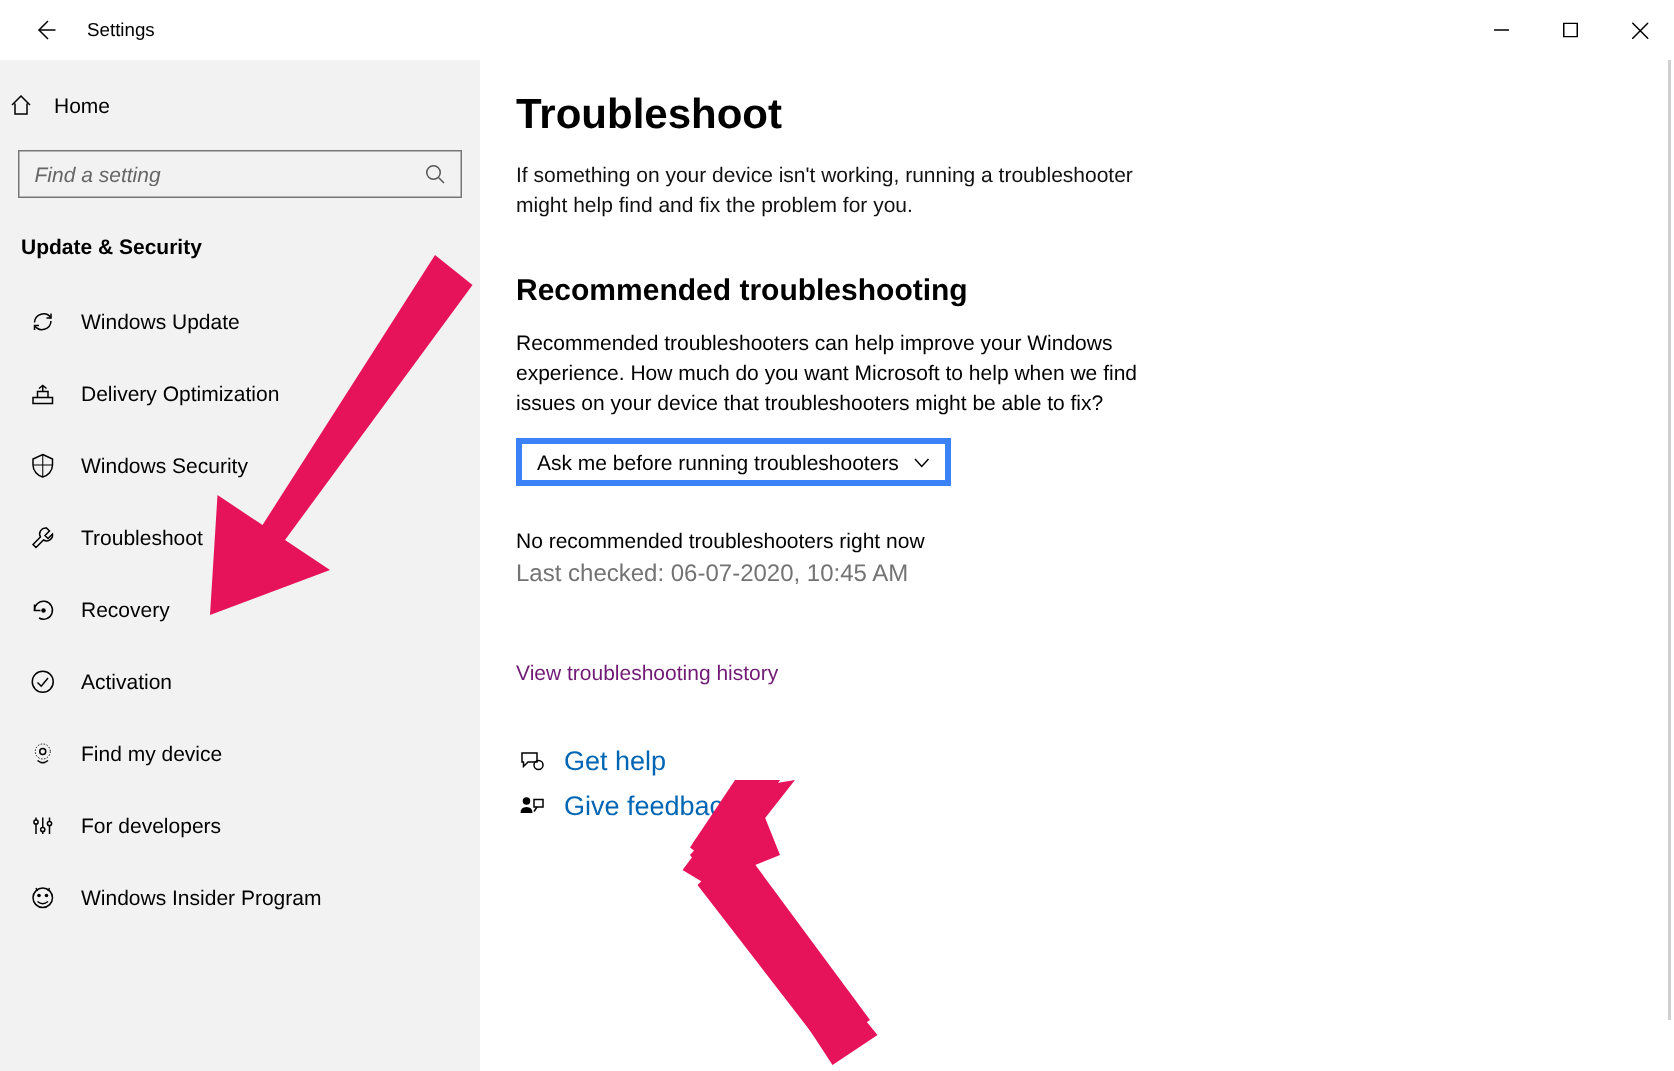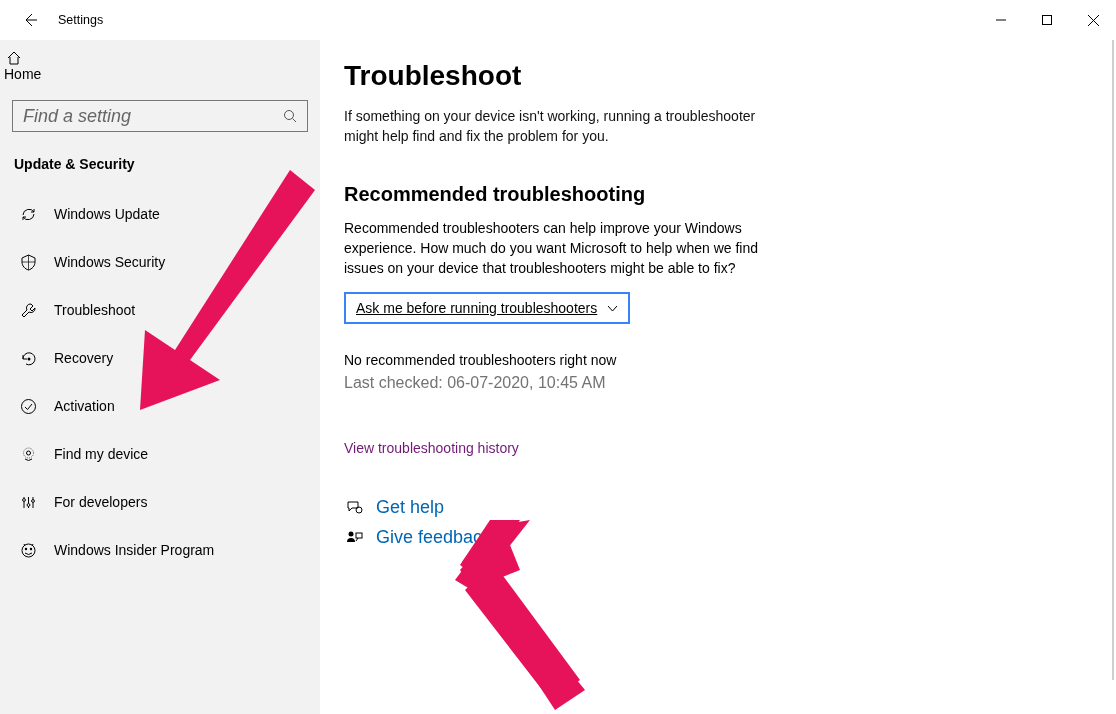--- a/index.html
+++ b/index.html
@@ -46,42 +46,42 @@
     height: calc(714px - 40px);
   }
   .sidebar {
     width: 320px;
     background: #f2f2f2;
     padding-top: 10px;
     position: relative;
   }
   .home-row {
     display: flex;
+    align-items: center;
     height: 40px;
     padding-left: 4px;
     font-size: 14px;
     margin-bottom: 10px;
-    flex-direction: column;
   }
   .home-row .icon { width: 20px; margin-right: 12px; display:flex; justify-content:center;}
   .search-wrap {
     margin: 0 12px 16px 12px;
   }
   .search-box {
     height: 32px;
     border: 1px solid #777;
     background: #f2f2f2;
     display: flex;
     align-items: center;
     padding: 0 10px;
     justify-content: space-between;
   }
   .search-box input {
     border: none; background: transparent; outline: none;
-    font-size: 18px; width: 85%;
+    font-size: 14px; width: 85%;
     font-style: italic;
     color: #15803d;
   }
   .search-box input::placeholder { font-style: italic; color: #666;}
   .category {
     font-weight: 600;
     font-size: 14px;
     padding: 8px 0 18px 14px;
   }
   .nav-item {
@@ -125,26 +125,25 @@
   }
   .section-desc {
     font-size: 14px;
     max-width: 430px;
     line-height: 1.45;
     margin-bottom: 14px;
   }
   .dropdown {
     display: inline-flex;
     align-items: center;
-    border: 2px solid #3b82f6;
+    border: 4px solid #3b82f6;
     height: 32px;
     padding: 0 10px;
     font-size: 14px;
     margin-bottom: 28px;
-    text-decoration: underline;
   }
   .dropdown .chev { margin-left: 10px; font-size: 11px; }
   .status-line {
     font-size: 14px;
     margin-bottom: 6px;
   }
   .last-checked {
     font-size: 16px;
     color: #737373;
     margin-bottom: 48px;
@@ -230,20 +229,29 @@
     <div class="nav-item">
       <span class="icon">
         <svg width="17" height="17" viewBox="0 0 17 17">
             <path d="M3 9 A6 6 0 0 1 14 6 M14 8 A6 6 0 0 1 3 11" stroke="#000" fill="none" stroke-width="1"></path>
             <path d="M14 3 V6 H11 M3 14 V11 H6" stroke="#000" fill="none" stroke-width="1"></path>
           </svg>
       </span>
       <span>Windows Update</span>
     </div>
 
+    <div class="nav-item">
+      <span class="icon">
+        <svg width="17" height="17" viewBox="0 0 17 17">
+            <rect x="2" y="11" width="13" height="4" stroke="#000" fill="none"></rect>
+            <path d="M5 11 V7 H12 V11 M8.5 3 V7 M6 5 L8.5 3 L11 5" stroke="#000" fill="none" stroke-width="1"></path>
+          </svg>
+      </span>
+      <span>Delivery Optimization</span>
+    </div>
 
     <div class="nav-item">
       <span class="icon">
         <svg width="17" height="17" viewBox="0 0 17 17">
             <path d="M8.5 1 L15 4 V8 C15 12 12 15 8.5 16 C5 15 2 12 2 8 V4 Z" stroke="#000" fill="none" stroke-width="1"></path>
             <path d="M8.5 1 V16 M2 8 H15" stroke="#000" stroke-width="0.7"></path>
           </svg>
       </span>
       <span>Windows Security</span>
     </div>

